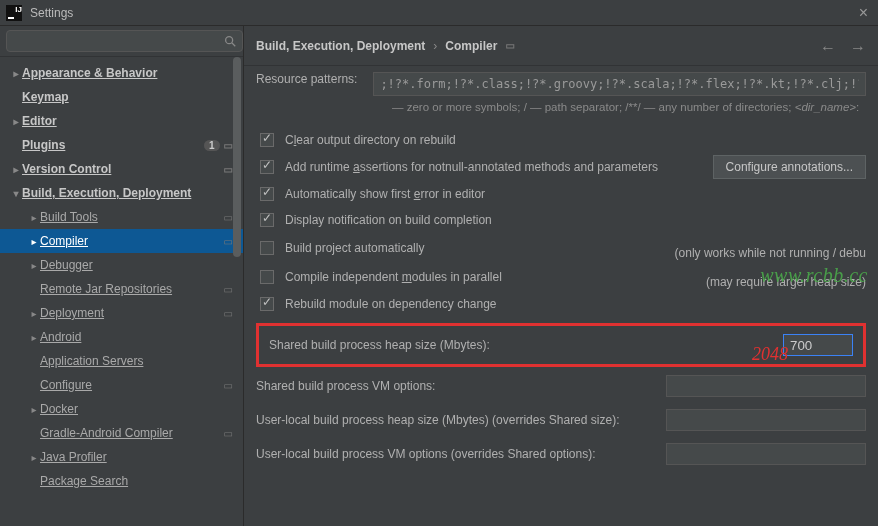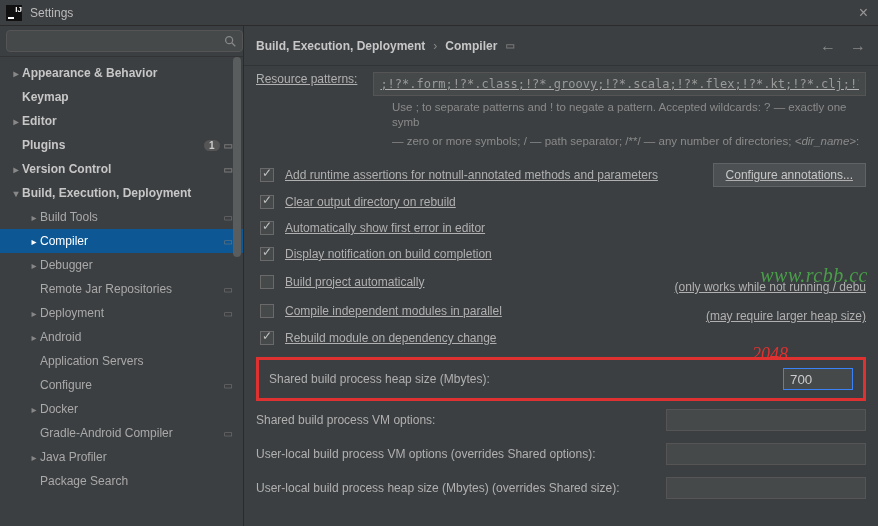--- a/index.html
+++ b/index.html
@@ -74,21 +74,21 @@
     height:24px;
     padding-right:6px;
     color:#a9a9a9;
     white-space:nowrap;
   }
   .tree-row.top { font-weight:bold; color:#c7c7c7;}
   .tree-row .chev {
     width:12px; display:inline-flex; justify-content:center;
     color:#888; font-size:10px;
   }
-  .tree-row .label { flex:1; }
+  .tree-row .label { flex:1;text-decoration:underline; }
   .sel { background:#0d5894; color:#fff; }
   .sel .chev{ color:#fff;}
   .pad1 { padding-left:10px; }
   .pad2 { padding-left:28px; }
   .pad3 { padding-left:28px; }
   .sep { margin-right:4px; color:#777; font-size:10px; }
   .badge {
     background:#555; color:#ccc;
     border-radius:8px; padding:0 5px; font-size:10px;
     margin-right:4px;
@@ -121,21 +121,21 @@
   .crumbs .arrow { margin:0 8px; color:#888; font-weight:normal;}
   .crumbs .navbtn {
     margin-left:auto; color:#888; font-size:16px;
     display:flex; gap:14px;
   }
   .content {
     padding: 6px 12px 12px 12px;
     display:flex; flex-direction:column;
     gap:4px;
   }
-  .row { display:flex; align-items:center; min-height:22px;text-decoration:underline; }
+  .row { display:flex; align-items:center; min-height:22px; }
   .lbl { color:#b0b0b0; }
   .rp-row { align-items:flex-start; gap:16px; }
   .rp-input {
     flex:1;
     background:#45494a;
     border:1px solid #555;
     color:#9a9a9a;
     height:24px;
     padding:0 6px;
     font-family: monospace;
@@ -339,38 +339,37 @@
         <span>←</span>
         <span>→</span>
       </div>
     </div>
 
     <div class="content">
       <div class="row rp-row">
         <span class="lbl">Resource patterns:</span>
         <input class="rp-input" value=";!?*.form;!?*.class;!?*.groovy;!?*.scala;!?*.flex;!?*.kt;!?*.clj;!?*.a" style="">
       </div>
-      <div class="hint">Use ; to separate patterns and ! to negate a pattern. Accepted wildcards: ? — exactly one symb</div>
       <div class="hint">— zero or more symbols; / — path separator; /**/ — any number of directories; <i>&lt;dir_name&gt;</i>:</div>
 
       <div style="height:6px"></div>
+
+      <div class="row cbx-row">
+        <input type="checkbox" checked="" style="">
+        <span class="lbl">C<span class="u">l</span>ear output directory on rebuild</span>
+      </div>
 
       <div class="row cbx-row">
         <input type="checkbox" checked="" style="">
         <span class="lbl">Add runtime <span class="u">a</span>ssertions for notnull-annotated methods and parameters</span>
         <button class="btn" style="margin-left:auto">Configure annotations...</button>
       </div>
 
       <div class="row cbx-row">
         <input type="checkbox" checked="" style="">
-        <span class="lbl">C<span class="u">l</span>ear output directory on rebuild</span>
-      </div>
-
-      <div class="row cbx-row">
-        <input type="checkbox" checked="" style="">
         <span class="lbl">Automatically show first <span class="u">e</span>rror in editor</span>
       </div>
 
       <div class="row cbx-row">
         <input type="checkbox" checked="" style="">
         <span class="lbl">Display notification on build completion</span>
       </div>
 
       <div class="row cbx-row">
         <input type="checkbox" style="">
@@ -392,25 +391,25 @@
       <div class="redbox">
         <span class="lbl">Shared build process heap size (Mbytes):</span>
         <input class="num-input" value="700" style="">
       </div>
 
       <div class="form-row">
         <span class="lbl">Shared build process VM options:</span>
         <input class="txt-input-wide" value="" style="">
       </div>
       <div class="form-row">
+        <span class="lbl">User-local build process heap size (Mbytes) (overrides Shared size):</span>
+        <input class="txt-input-wide" value="" style="">
+      </div>
+      <div class="form-row">
         <span class="lbl">User-local build process VM options (overrides Shared options):</span>
-        <input class="txt-input-wide" value="" style="">
-      </div>
-      <div class="form-row">
-        <span class="lbl">User-local build process heap size (Mbytes) (overrides Shared size):</span>
         <input class="txt-input-wide" value="" style="">
       </div>
     </div>
 
     <div class="red-annot">2048</div>
     <div class="watermark">www.rcbb.cc</div>
   </div>
 </div>
 
 </body></html>

